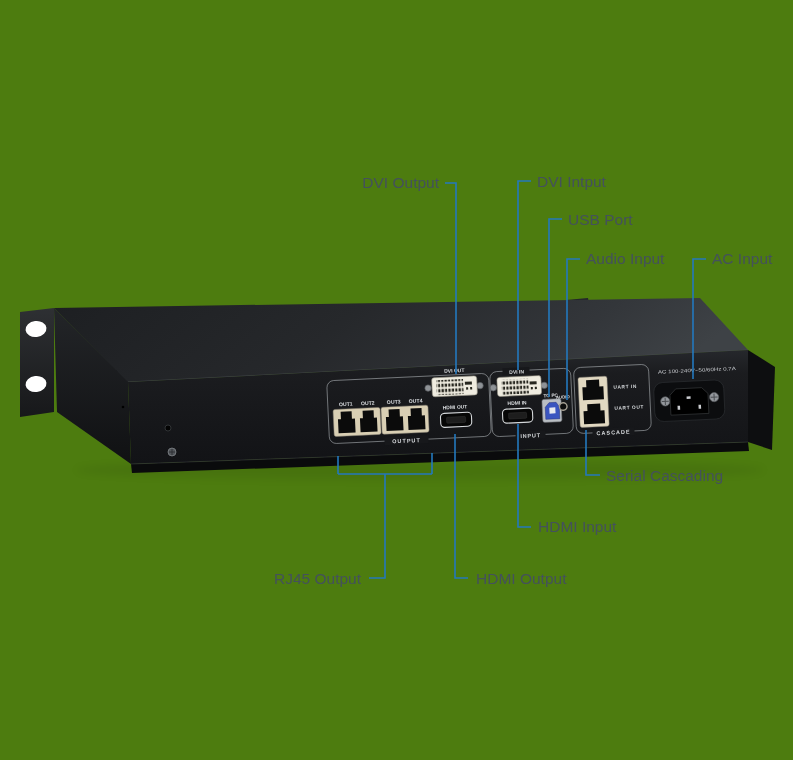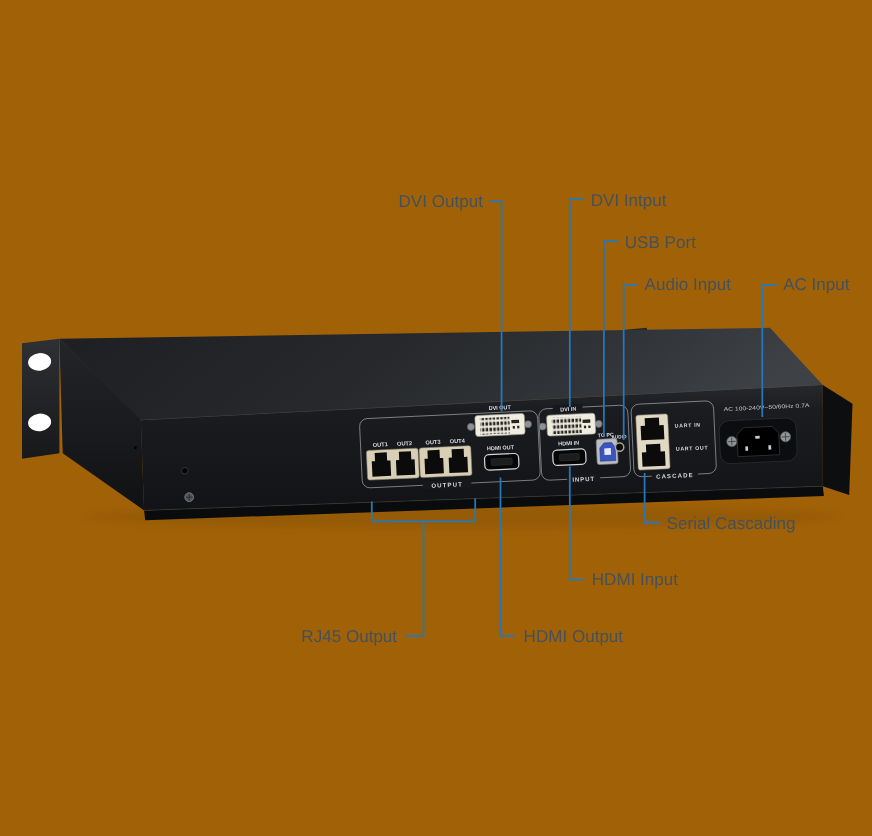--- a/index.html
+++ b/index.html
@@ -1,16 +1,16 @@
 <!DOCTYPE html>
 <html><head>
 <meta charset="utf-8">
 <style>
   html,body{margin:0;padding:0;background:#ffffff;}
-  .stage{position:relative;width:793px;height:760px;background:#a16207;overflow:hidden;
+  .stage{position:relative;width:793px;height:760px;background:#4d7c0f;overflow:hidden;
          font-family:"Liberation Sans",sans-serif;}
   svg{display:block;}
   .ann-label{font-family:"Liberation Sans",sans-serif;font-size:15.5px;}
   .panel-label{font-family:"Liberation Sans",sans-serif;fill:#d6d9dc;font-weight:700;}
   .panel-label.dim{fill:#c4c7cb;font-weight:400;}
   .callouts{fill:none;stroke-width:1.6;}
   .boxline{fill:none;stroke:#c2c6ca;stroke-width:0.7;opacity:0.75;}
   .labelbg{fill:#17181b;}
 </style>
 </head>

